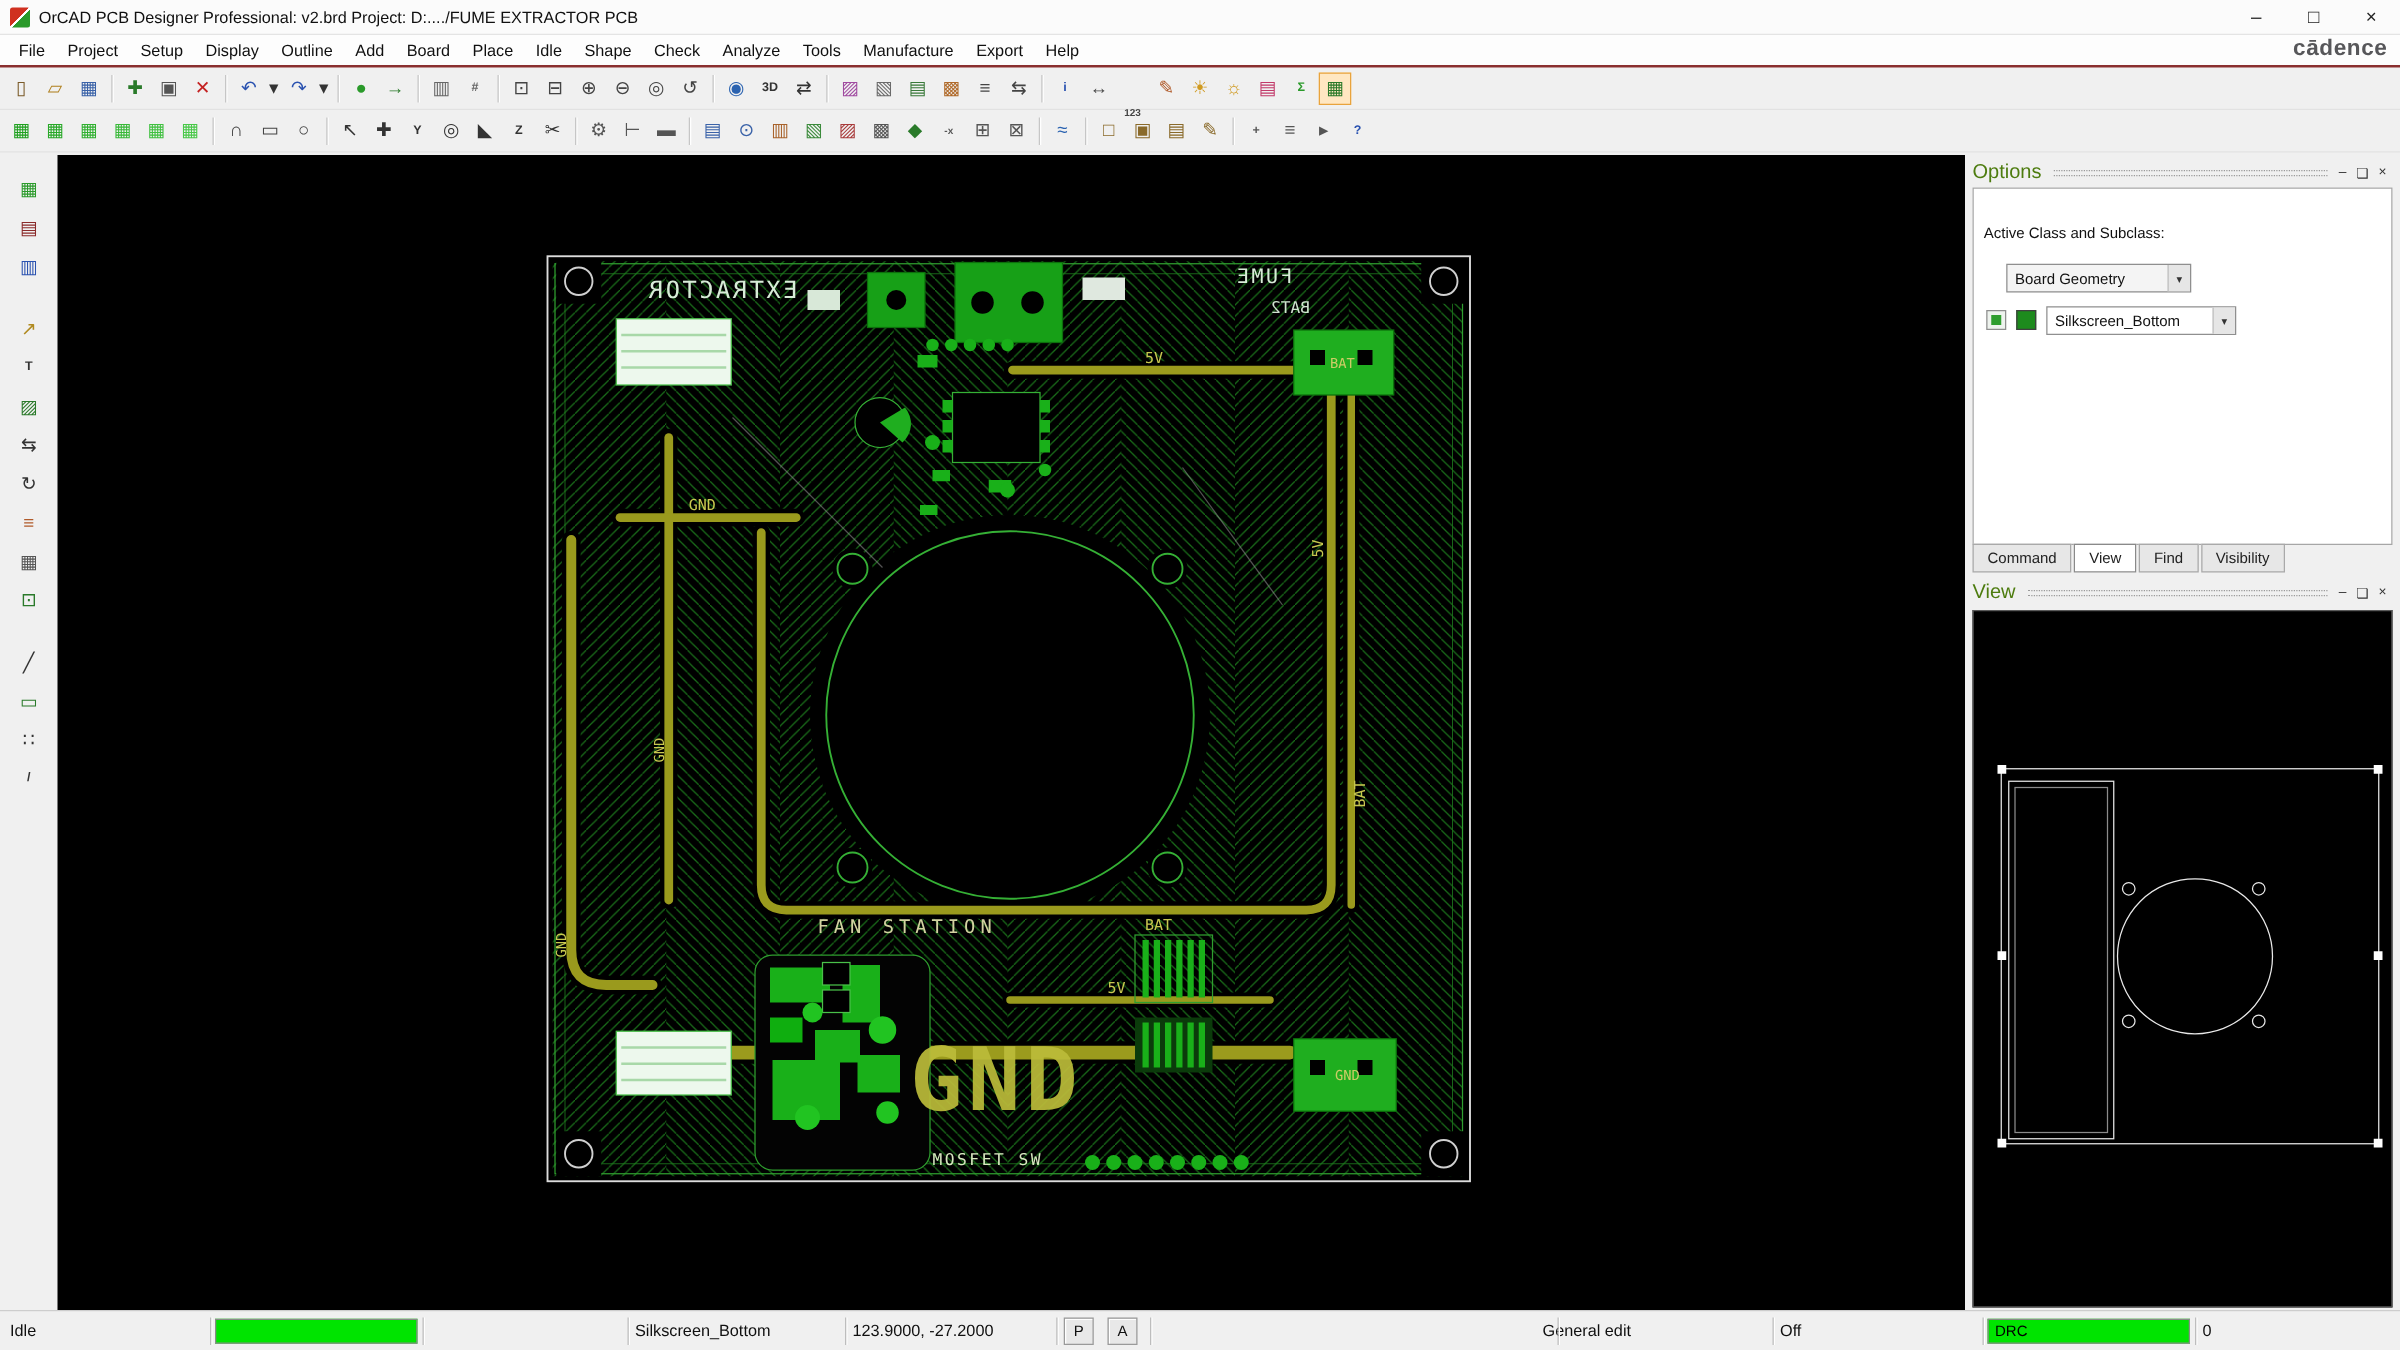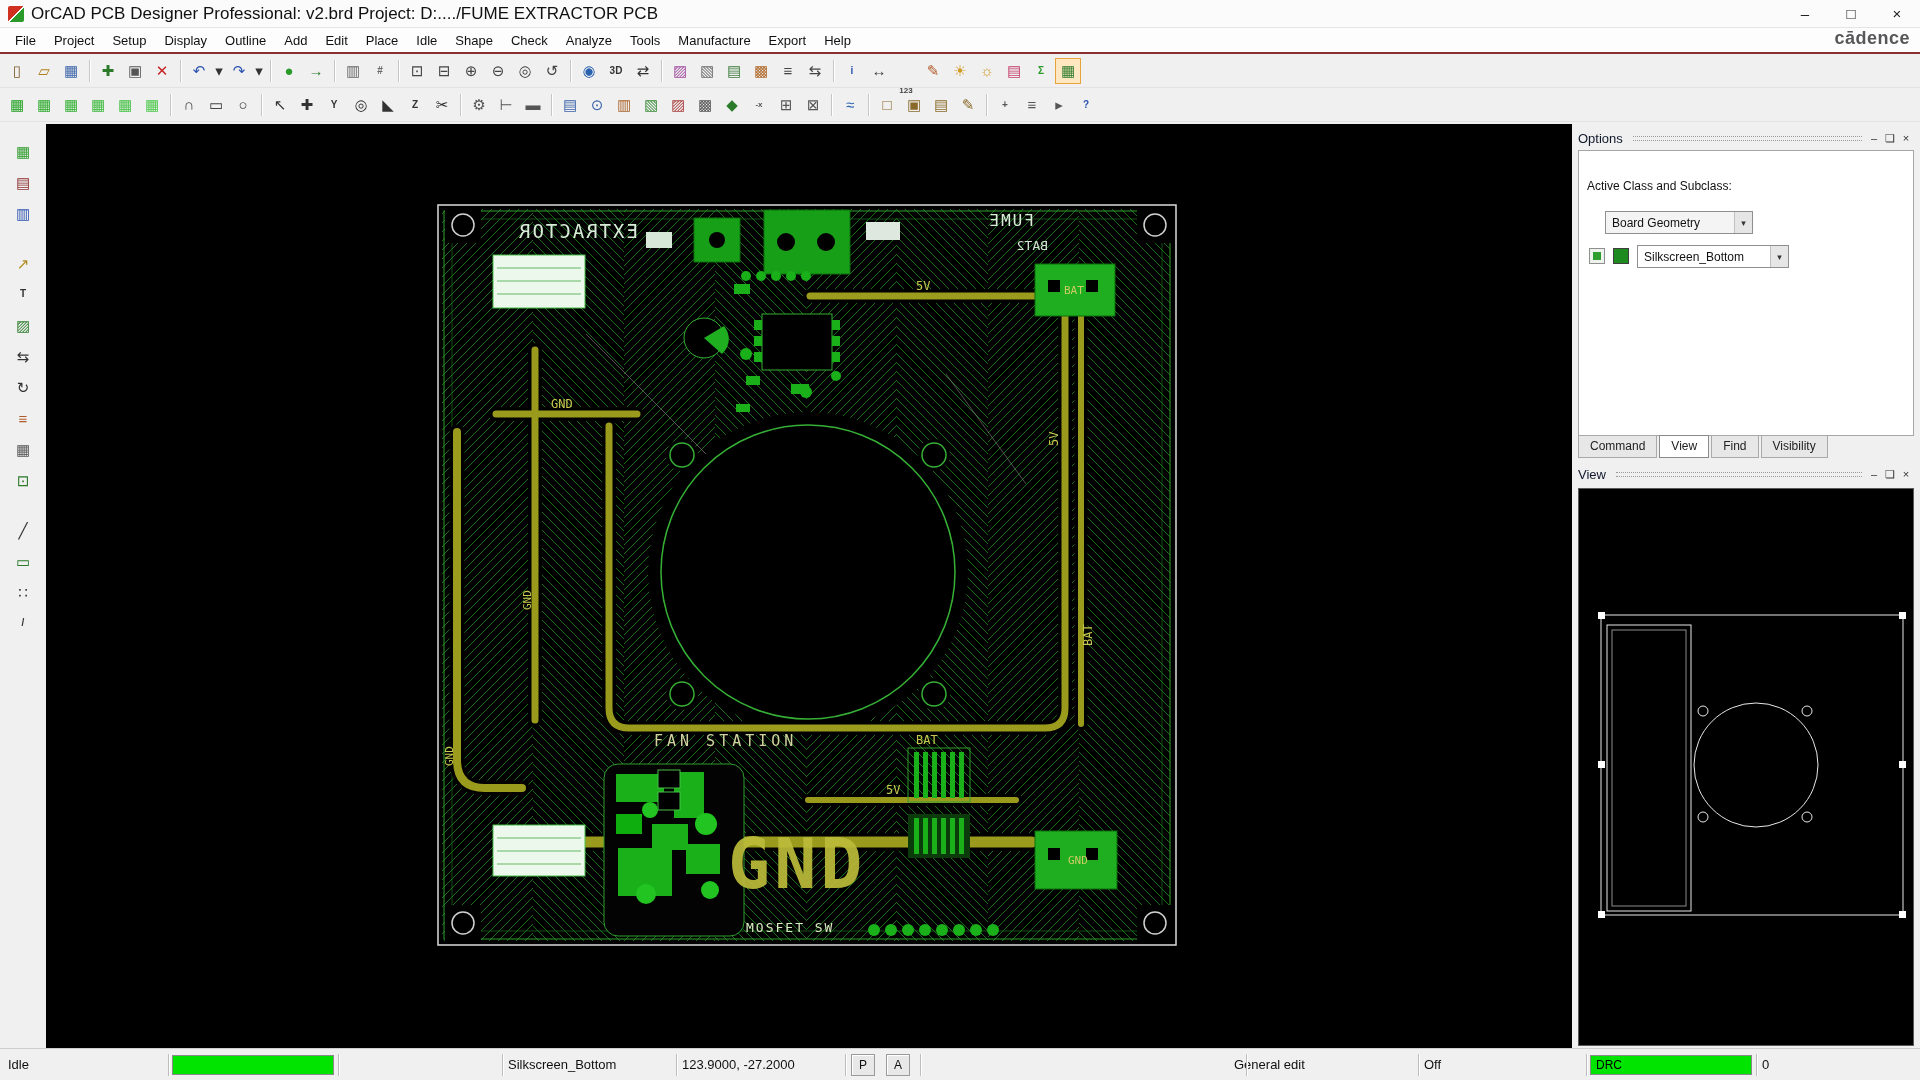--- a/index.html
+++ b/index.html
@@ -4,21 +4,21 @@
 <style>
   * { box-sizing: border-box; margin: 0; padding: 0; }
   html,body { width:1920px; height:1080px; overflow:hidden; }
   body { font-family:"Liberation Sans", sans-serif; font-size:12px; background:#f0f0f0; position:relative; color:#111; }
 
   
   .titlebar { height:28px; background:#fbfbfb; display:flex; align-items:center; border-bottom:1px solid #e4e4e4; }
   .app-icon { width:16px; height:16px; margin:0 7px 0 8px;
               background:linear-gradient(135deg,#d03020 0 48%, #ffffff 48% 56%, #2a9a2a 56% 100%);
               border-radius:2px; }
-  .title-text { font-size:17px; color:#101010; white-space:nowrap; }
+  .title-text { font-size:13px; color:#101010; white-space:nowrap; }
   .caption-buttons { margin-left:auto; display:flex; height:28px; }
   .cap-btn { width:46px; height:28px; display:flex; align-items:center; justify-content:center;
              font-size:15px; color:#222; }
 
   
   .menubar { height:26px; background:#fdfdfd; display:flex; align-items:center; padding-left:6px;
              position:relative; border-bottom:2px solid #8a2f2f; }
   .menu-item { padding:4px 9px; font-size:13px; color:#101010; cursor:default; }
   .brand { position:absolute; right:10px; top:0px; font-size:18px; font-weight:bold;
            color:#57575a; letter-spacing:.5px; }
@@ -41,21 +41,21 @@
   .sgap { height:14px; }
 
   
   .canvas { position:absolute; left:46px; top:124px; width:1526px; height:924px; background:#000; }
   .canvas svg { position:absolute; left:0; top:0; }
   svg text { font-family:"DejaVu Sans Mono", monospace; }
 
   
   .rightcol { position:absolute; left:1572px; top:124px; width:348px; bottom:32px; background:#f0f0f0; }
   .panel-header { position:absolute; left:6px; right:6px; height:20px; display:flex; align-items:center; }
-  .panel-title { font-size:13px; color:#0f172a; margin-right:6px; }
+  .panel-title { font-size:16px; color:#4d7c0f; margin-right:6px; }
   .grip { flex:1; height:5px; border-top:1px dotted #9a9a9a; border-bottom:1px dotted #9a9a9a; margin:0 4px; }
   .ph-btn { width:16px; height:16px; display:flex; align-items:center; justify-content:center;
             font-size:11px; color:#333; }
   .options-content { position:absolute; left:6px; right:6px; top:26px; height:286px;
                      background:#ffffff; border:1px solid #a6a6a6; }
   .opt-label { position:absolute; left:8px; top:28px; font-size:12px; color:#111; }
   .dropdown { position:absolute; height:23px; background:#f4f4f4; border:1px solid #8f8f8f;
               display:flex; align-items:center; font-size:12px; padding-left:6px;text-align:center; }
   .dropdown .dd-arrow { margin-left:auto; width:18px; height:100%; border-left:1px solid #bfbfbf;
               display:flex; align-items:center; justify-content:center; font-size:9px; color:#333;
@@ -107,21 +107,21 @@
 </div>
 
 <div class="menubar">
   <div style="display:flex">
       <div class="menu-item">File</div>
       <div class="menu-item">Project</div>
       <div class="menu-item">Setup</div>
       <div class="menu-item">Display</div>
       <div class="menu-item">Outline</div>
       <div class="menu-item">Add</div>
-      <div class="menu-item">Edit</div>
+      <div class="menu-item">Board</div>
       <div class="menu-item">Place</div>
       <div class="menu-item">Idle</div>
       <div class="menu-item">Shape</div>
       <div class="menu-item">Check</div>
       <div class="menu-item">Analyze</div>
       <div class="menu-item">Tools</div>
       <div class="menu-item">Manufacture</div>
       <div class="menu-item">Export</div>
       <div class="menu-item">Help</div>
     </div>

